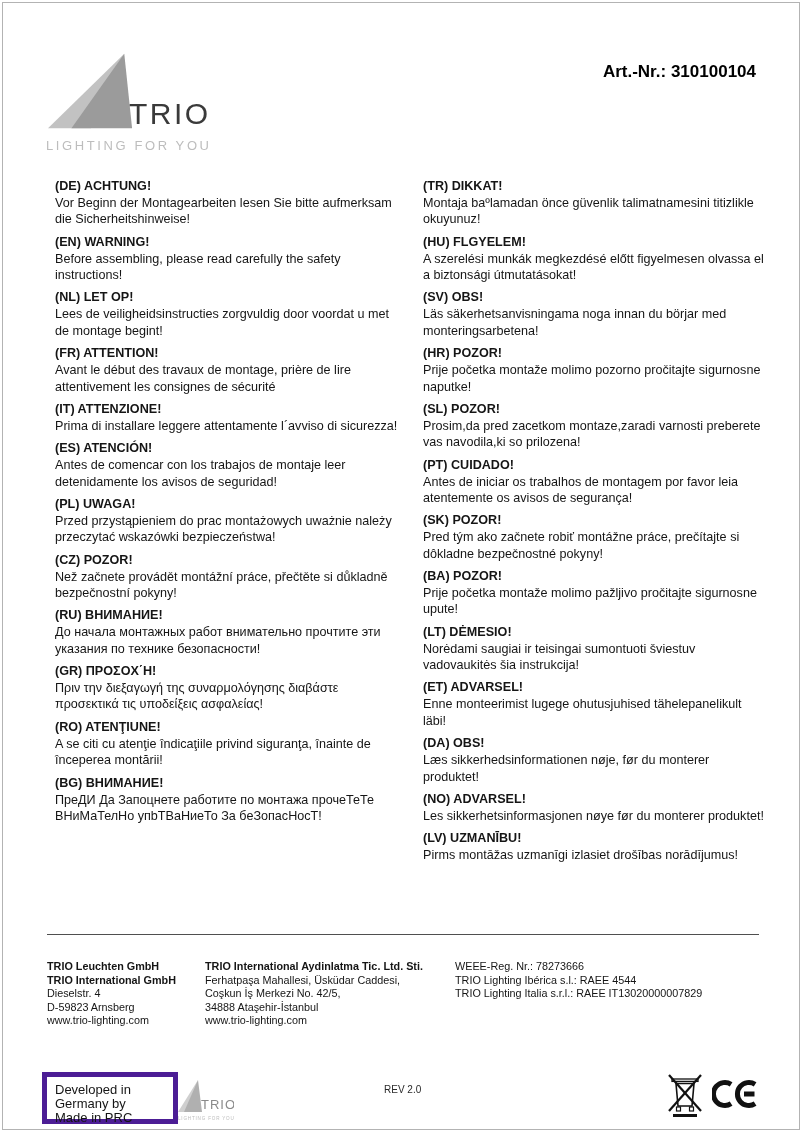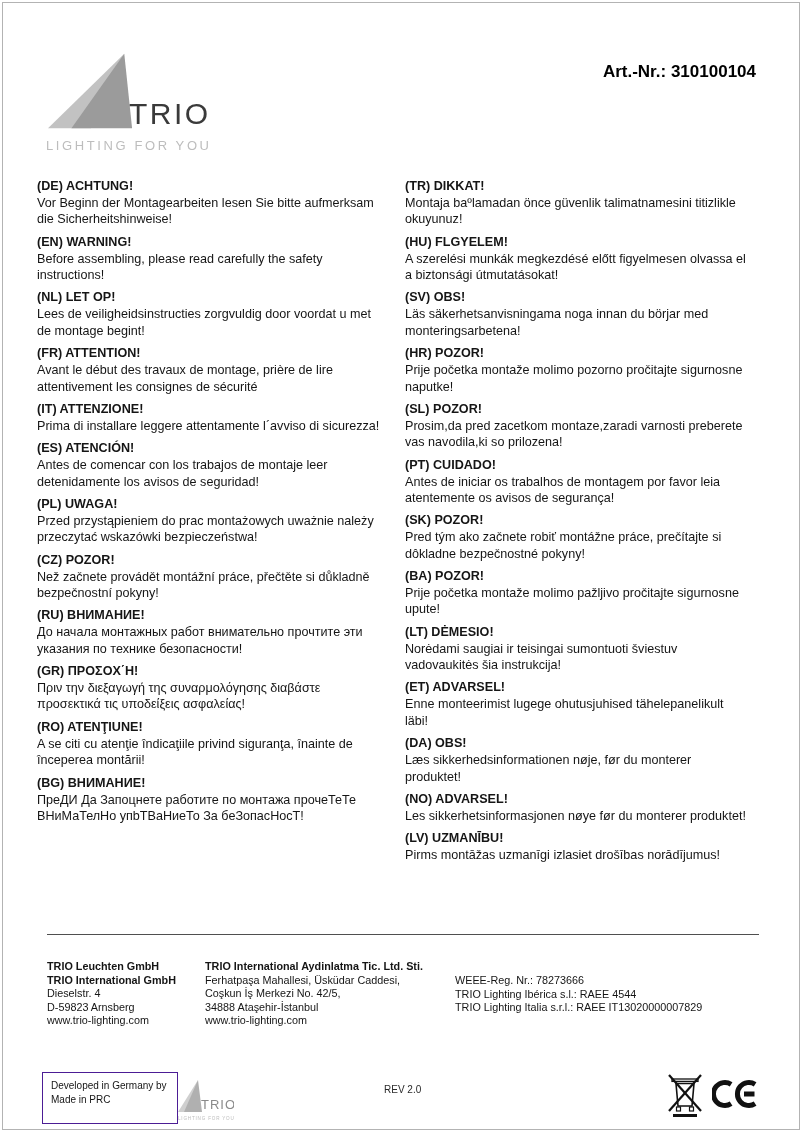--- a/index.html
+++ b/index.html
@@ -27,45 +27,45 @@
   .logo-word {
     position: absolute; left: 84px; top: 44px;
     font-size: 30px; letter-spacing: 2.5px; color: #3a3a3a; font-weight: 400;
   }
   .logo-tag {
     position: absolute; left: 1px; top: 85px;
     font-size: 13px; letter-spacing: 2.6px; color: #bdbdbd; white-space: nowrap;
   }
   
   .content {
-    position: absolute; top: 178px; left: 37px;
+    position: absolute; top: 178px; left: 55px;
     width: 712px; display: flex; gap: 24px;
   }
   .col { width: 346px; }
   .warn { margin-bottom: 6px; }
   .warn-h { font-weight: bold; font-size: 12.6px; line-height: 17px; }
   .warn-t { font-size: 12.6px; line-height: 1.3; }
   
   .rule {
     position: absolute; top: 934px; left: 47px; width: 712px;
     border-top: 1px solid #4f4f4f;
   }
   .footer {
     position: absolute; top: 960px; left: 47px; width: 712px;
     display: flex; font-size: 10.8px; line-height: 13.6px;
   }
   .f-col1 { width: 158px; }
   .f-col2 { width: 250px; }
-  .f-col3 { flex: 1; margin-top: 14px; }
+  .f-col3 { flex: 1; margin-top: 0; }
   .b { font-weight: bold; }
   
   .origin-box {
     position: absolute; left: 42px; top: 1072px; width: 136px; height: 52px;
-    border: 1px solid #4c1d95; padding: 6px 8px;
-    font-size: 10px; line-height: 14px;
+    border: 5px solid #4c1d95; padding: 6px 8px;
+    font-size: 13px; line-height: 14px;
   }
   .mini-logo { position: absolute; left: 176px; top: 1076px; }
   .rev { position: absolute; left: 384px; top: 1084px; font-size: 10px; color: #2a2a2a; }
   .weee { position: absolute; left: 668px; top: 1074px; }
   .ce { position: absolute; left: 712px; top: 1078px; }
 </style>
 </head>
 <body>
 
 <div class="page-border"></div>

